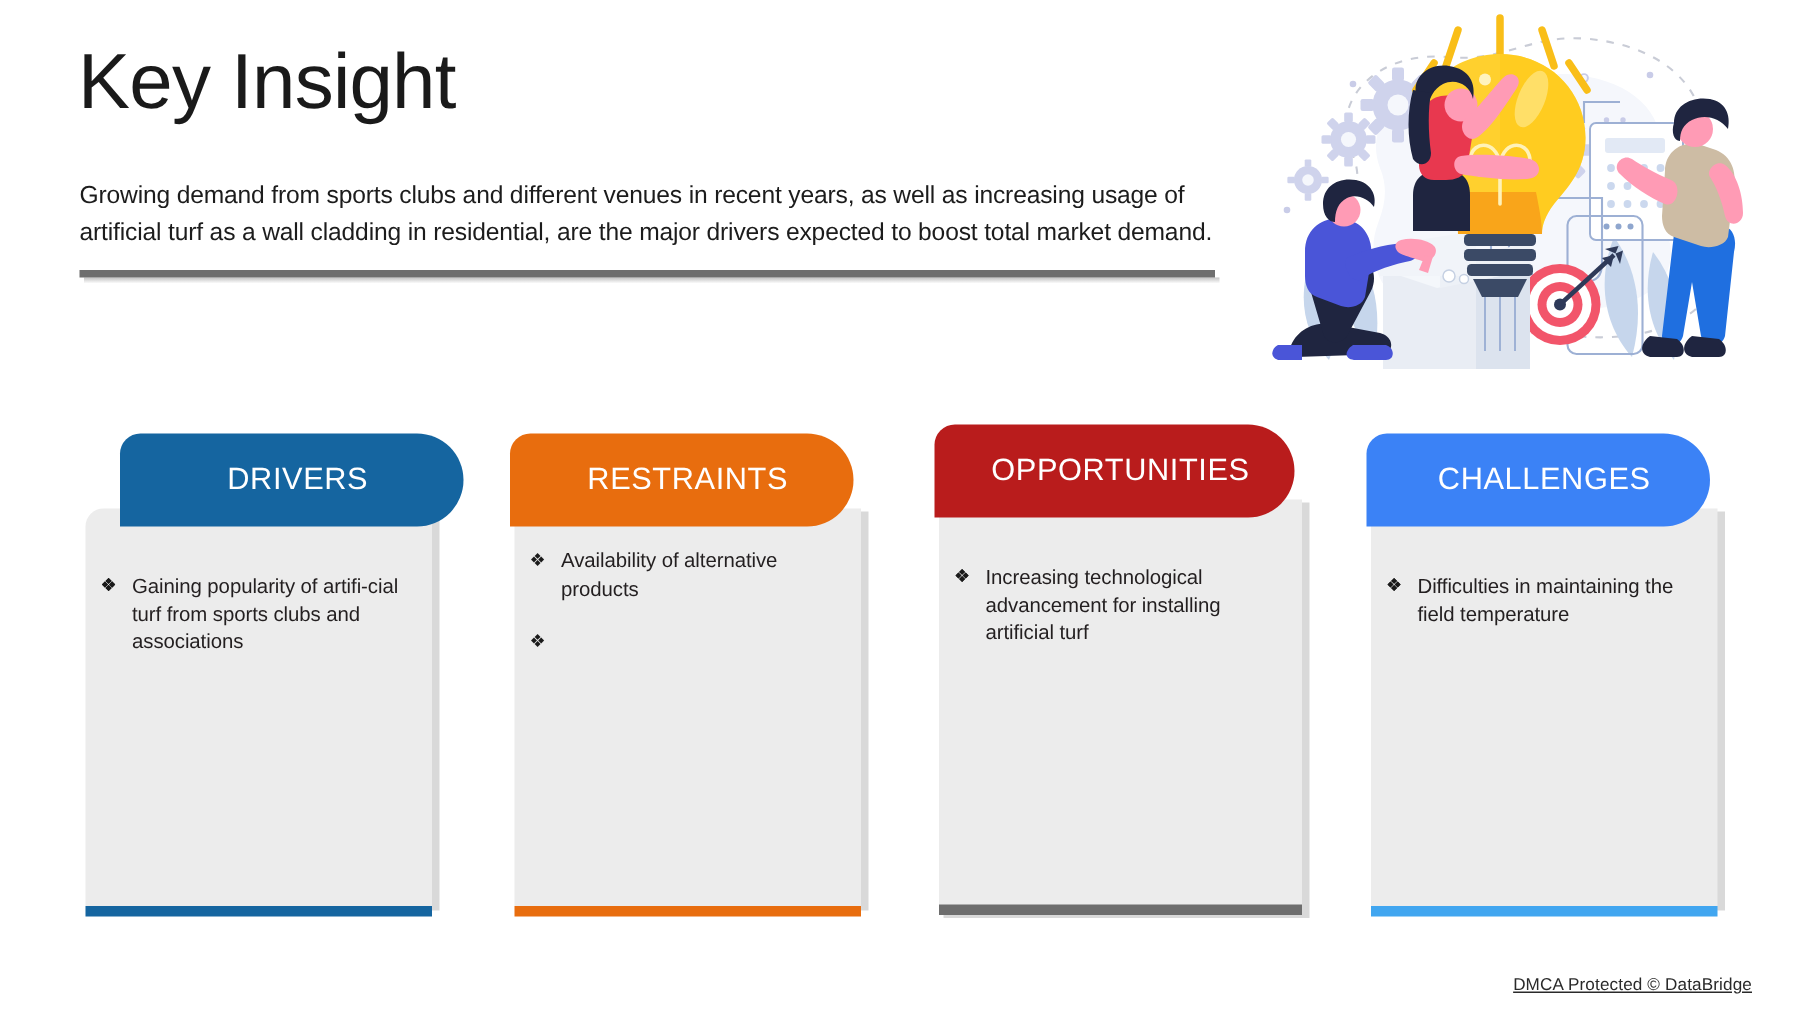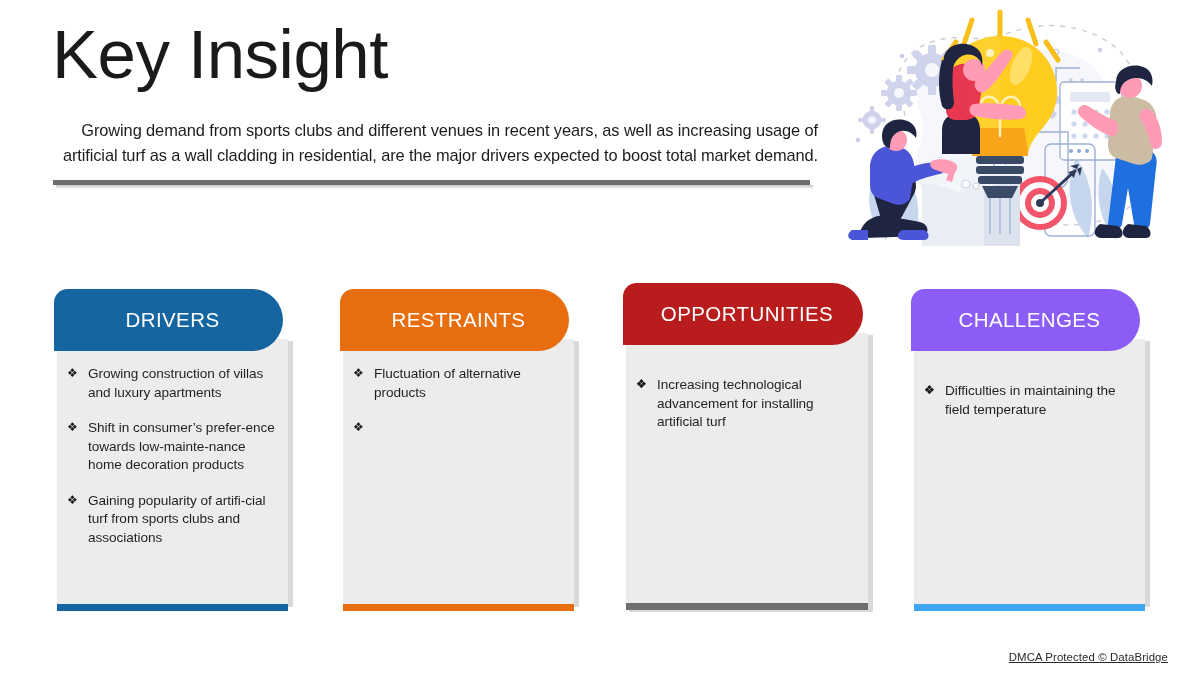--- a/index.html
+++ b/index.html
@@ -9,31 +9,30 @@
     font-family:"Liberation Sans", sans-serif;
     color:#231f20;
     overflow:hidden;
     position:relative;
   }
   .slide{position:absolute;inset:0;background:#fff;}
 
   
   .page-title{
     position:absolute;left:52px;top:14px;
-    font-size:69px;line-height:82px;
+    font-size:52px;line-height:82px;
     font-weight:300;letter-spacing:-0.5px;
     color:#1a1a1a;
     white-space:nowrap;
   }
   .subtitle{
     position:absolute;left:53px;top:118px;width:765px;
     font-size:16.4px;line-height:25px;
     font-weight:400;color:#1c1c1c;
     letter-spacing:-0.1px;
-    text-align:right;
   }
   .divider-wrap{position:absolute;left:53px;top:180px;width:757px;height:9px;}
   .divider-bar{position:absolute;left:0;top:0;width:100%;height:5px;background:#6e6e6e;}
   .divider-shadow{position:absolute;left:3px;top:5px;width:100%;height:4px;
     background:linear-gradient(180deg,rgba(120,120,120,.45),rgba(160,160,160,0));}
 
   
   .illus{position:absolute;left:824px;top:8px;width:356px;height:248px;}
   .illus svg{display:block;width:100%;height:100%;}
 
@@ -310,36 +309,36 @@
         <circle cx="152" cy="178" r="3" fill="#FFFFFF" stroke="#C6D1E3" stroke-width="1"></circle>
         <path d="M122 172 L126 162 L131 164 L128 174 Z" fill="#FF9BB5"></path>
       </g>
     </svg>
   </div>
 
   <div class="card" id="card-0" style="left:54px;top:289px;width:234px;height:322px;">
     <div class="card-shadow" style="left:6px;top:52px;width:233px;height:266px;"></div>
     <div class="card-body" style="top:50px;width:231px;height:265px;">
       <ul class="bullets">
-        <li><span class="bul-ico">❖</span><span>Growing construction of villas and luxury apartments</span></li>
-        <li><span class="bul-ico">❖</span><span>Shift in consumer’s prefer-ence towards low-mainte-nance home decoration products</span></li>
+        <li><span class="bul-ico">❖</span></li>
+        <li><span class="bul-ico">❖</span></li>
         <li><span class="bul-ico">❖</span><span>Gaining popularity of artifi-cial turf from sports clubs and associations</span></li>
       </ul>
     </div>
-    <div class="card-head" style="width:229px;background:#1565A0;">
+    <div class="card-head" style="width:229px;background:#1565A0;margin-left:26px;">
       <div class="card-head-label">DRIVERS</div>
     </div>
     <div class="card-foot" style="top:315px;width:231px;background:#1565A0;"></div>
   </div>
 
   <div class="card" id="card-1" style="left:340px;top:289px;width:234px;height:322px;">
     <div class="card-shadow" style="left:6px;top:52px;width:233px;height:266px;"></div>
     <div class="card-body" style="top:50px;width:231px;height:265px;">
       <ul class="bullets">
-        <li><span class="bul-ico">❖</span><span>Fluctuation of alternative products</span></li>
+        <li><span class="bul-ico">❖</span><span>Availability of alternative products</span></li>
         <li><span class="bul-ico">❖</span></li>
       </ul>
     </div>
     <div class="card-head" style="width:229px;background:#E86D0E;">
       <div class="card-head-label">RESTRAINTS</div>
     </div>
     <div class="card-foot" style="top:315px;width:231px;background:#E86D0E;"></div>
   </div>
 
   <div class="card" id="card-2" style="left:623px;top:283px;width:245px;height:334px;">
@@ -357,21 +356,21 @@
   </div>
 
   <div class="card" id="card-3" style="left:911px;top:289px;width:234px;height:322px;">
     <div class="card-shadow" style="left:6px;top:52px;width:233px;height:266px;"></div>
     <div class="card-body" style="top:50px;width:231px;height:265px;">
       <ul class="bullets">
         <li><span class="bul-ico">❖</span></li>
         <li><span class="bul-ico">❖</span><span>Difficulties in maintaining the field temperature</span></li>
       </ul>
     </div>
-    <div class="card-head" style="width:229px;background:#8b5cf6;">
+    <div class="card-head" style="width:229px;background:#3b82f6;">
       <div class="card-head-label">CHALLENGES</div>
     </div>
     <div class="card-foot" style="top:315px;width:231px;background:#41A6F0;"></div>
   </div>
 
   <div class="footer">DMCA Protected © DataBridge</div>
 
 </div>
 
 </body></html>

